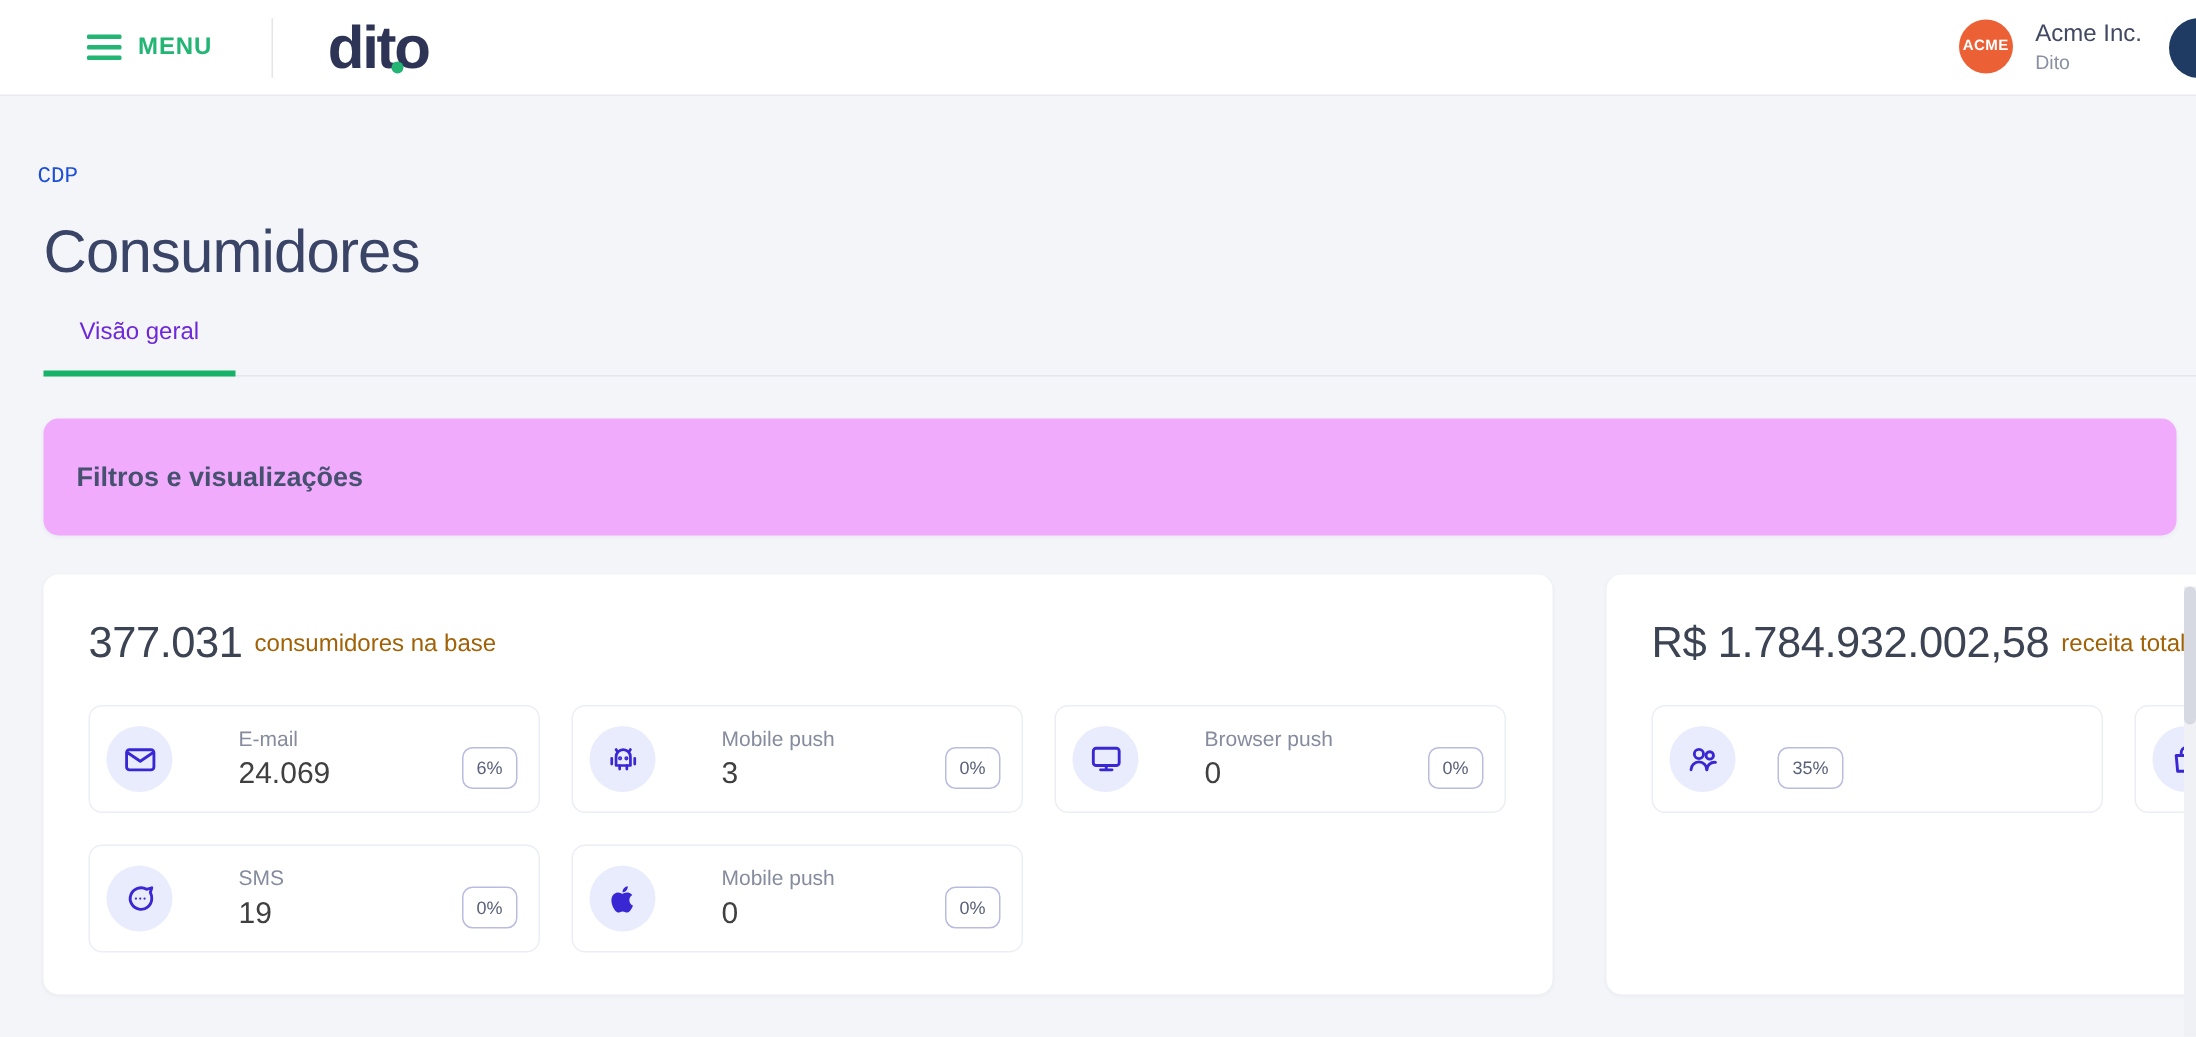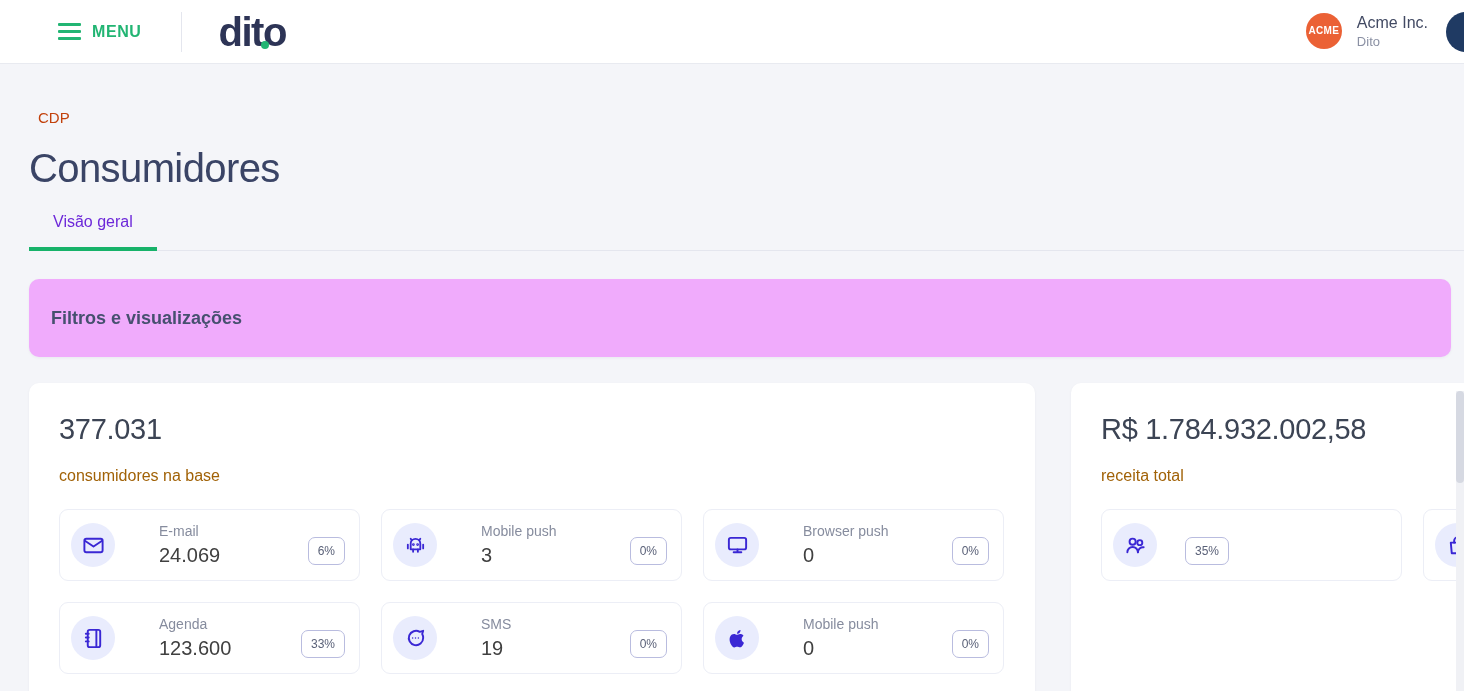--- a/index.html
+++ b/index.html
@@ -104,23 +104,24 @@
     background: #1f3a63;
     margin-left: 18px;
     margin-right: -22px;
     flex: 0 0 auto;
     cursor: pointer;
   }
 
   
   .page { padding: 0 0 0 0; position: relative; }
   .breadcrumb {
-    margin: 45px 0 0 38px;
+    margin: 45px 0 0 25px;
     font-size: 15px;
-    color: #c2410c;
+    color: #1d4ed8;
+    font-family: Liberation Mono, monospace;
   }
   .page-title {
     margin: 20px 0 0 29px;
     font-size: 40px;
     font-weight: 400;
     color: #3a4466;
     letter-spacing: -0.6px;
   }
 
   .tabs {
@@ -167,24 +168,23 @@
     border-radius: 10px;
     box-shadow: 0 1px 3px rgba(30,40,80,0.05);
     padding: 30px 30px 28px 30px;
     flex: 0 0 auto;
   }
   .card-left { width: 1006px; }
   .card-right { width: 1006px; }
 
   .card-head {
     display: flex;
-    align-items: flex-start;
-    gap: 21px;
+    align-items: center;
+    gap: 8px;
     margin-bottom: 24px;
-    flex-direction: column;
   }
   .card-bignum {
     font-size: 29px;
     font-weight: 400;
     color: #3c4454;
     letter-spacing: -0.3px;
   }
   .card-caption { font-size: 16px; color: #a16207; }
 
   .tiles {
@@ -350,34 +350,20 @@
                 <path d="M12 16v3M8 19h8"></path>
             </svg>
           </div>
           <div class="tile-body">
             <div class="tile-label">Browser push</div>
             <div class="tile-value">0</div>
           </div>
           <div class="tile-badge">0%</div>
         </div>
 
-        <div class="tile">
-          <div class="tile-icon">
-            <svg viewBox="0 0 24 24" fill="none" stroke="#3a27d4" stroke-width="2" stroke-linecap="round" stroke-linejoin="round">
-              <rect x="6" y="3" width="13" height="18" rx="2"></rect>
-                <path d="M4 7h3M4 11h3M4 15h3"></path>
-                <path d="M15 3v18"></path>
-            </svg>
-          </div>
-          <div class="tile-body">
-            <div class="tile-label">Agenda</div>
-            <div class="tile-value">123.600</div>
-          </div>
-          <div class="tile-badge">33%</div>
-        </div>
 
         <div class="tile">
           <div class="tile-icon">
             <svg viewBox="0 0 24 24" fill="none" stroke="#3a27d4" stroke-width="2" stroke-linecap="round" stroke-linejoin="round">
               <path d="M20 11.5a7.5 7.5 0 1 1-3.6-6.4L20 4l-1 3.3a7.4 7.4 0 0 1 1 4.2z"></path>
               <circle cx="9" cy="11.5" r="0.8" fill="#3a27d4" stroke="none"></circle>
               <circle cx="12" cy="11.5" r="0.8" fill="#3a27d4" stroke="none"></circle>
               <circle cx="15" cy="11.5" r="0.8" fill="#3a27d4" stroke="none"></circle>
             </svg>
           </div>

